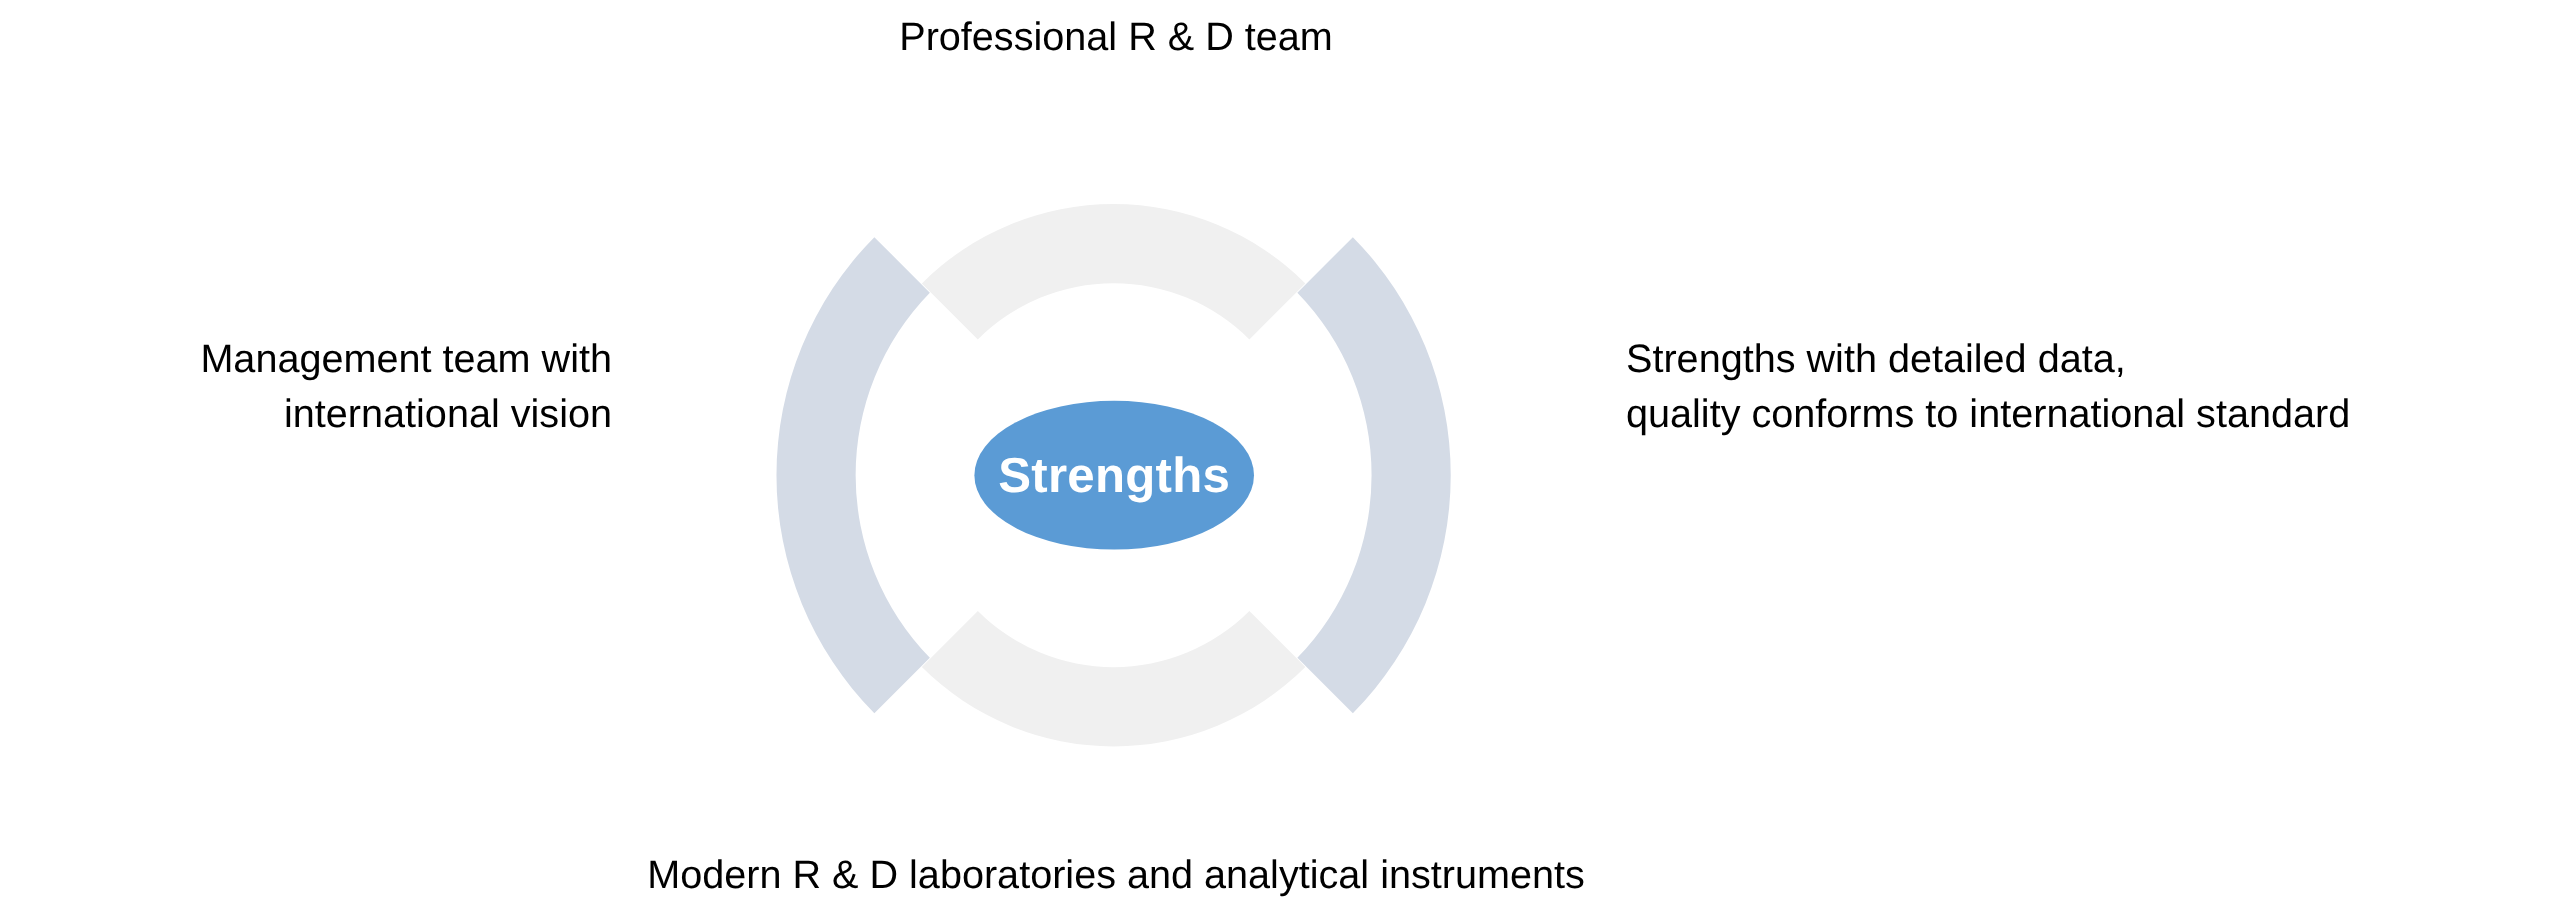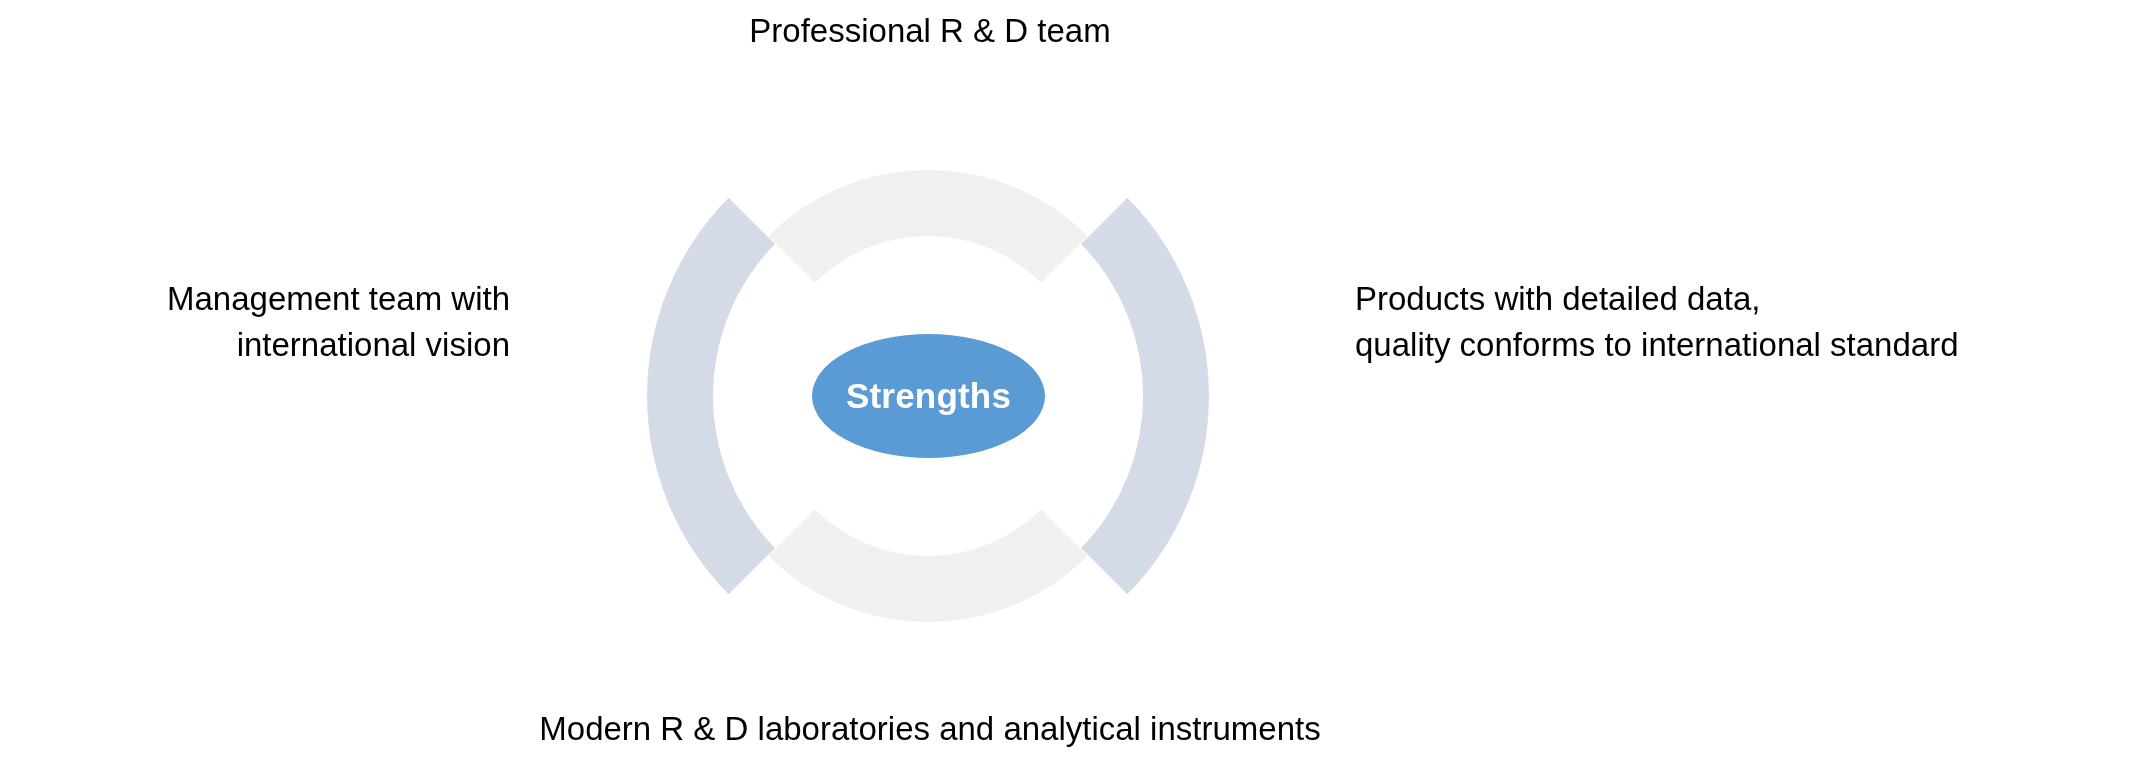--- a/index.html
+++ b/index.html
@@ -34,21 +34,21 @@
   
   .center-label {
     position: absolute;
     left: 812px;
     top: 334px;
     width: 233px;
     height: 124px;
     display: flex;
     align-items: center;
     justify-content: center;
-    font-size: 35px;
+    font-size: 41px;
     font-weight: bold;
     color: #ffffff;
     letter-spacing: 0.2px;
     pointer-events: none;
     white-space: nowrap;
   }
 
   
   .callout {
     position: absolute;
@@ -120,18 +120,18 @@
     <ellipse cx="928.5" cy="396" rx="116.5" ry="62" fill="#5B9BD5"></ellipse>
   </svg>
 
   <div class="center-label" style="color: rgb(255, 255, 255);">Strengths</div>
 
   <div class="callout" id="callout-left" style="color: rgb(0, 0, 0);">Management team with
 international vision</div>
 
   <div class="callout" id="callout-top" style="color: rgb(0, 0, 0);">Professional R &amp; D team</div>
 
-  <div class="callout" id="callout-right" style="color: rgb(0, 0, 0);">Products with detailed data,
+  <div class="callout" id="callout-right" style="color: rgb(0, 0, 0);">Strengths with detailed data,
 quality conforms to international standard</div>
 
   <div class="callout" id="callout-bottom" style="color: rgb(0, 0, 0); margin-top: 16px;">Modern R &amp; D laboratories and analytical instruments</div>
 
 </div>
 
 </body></html>

